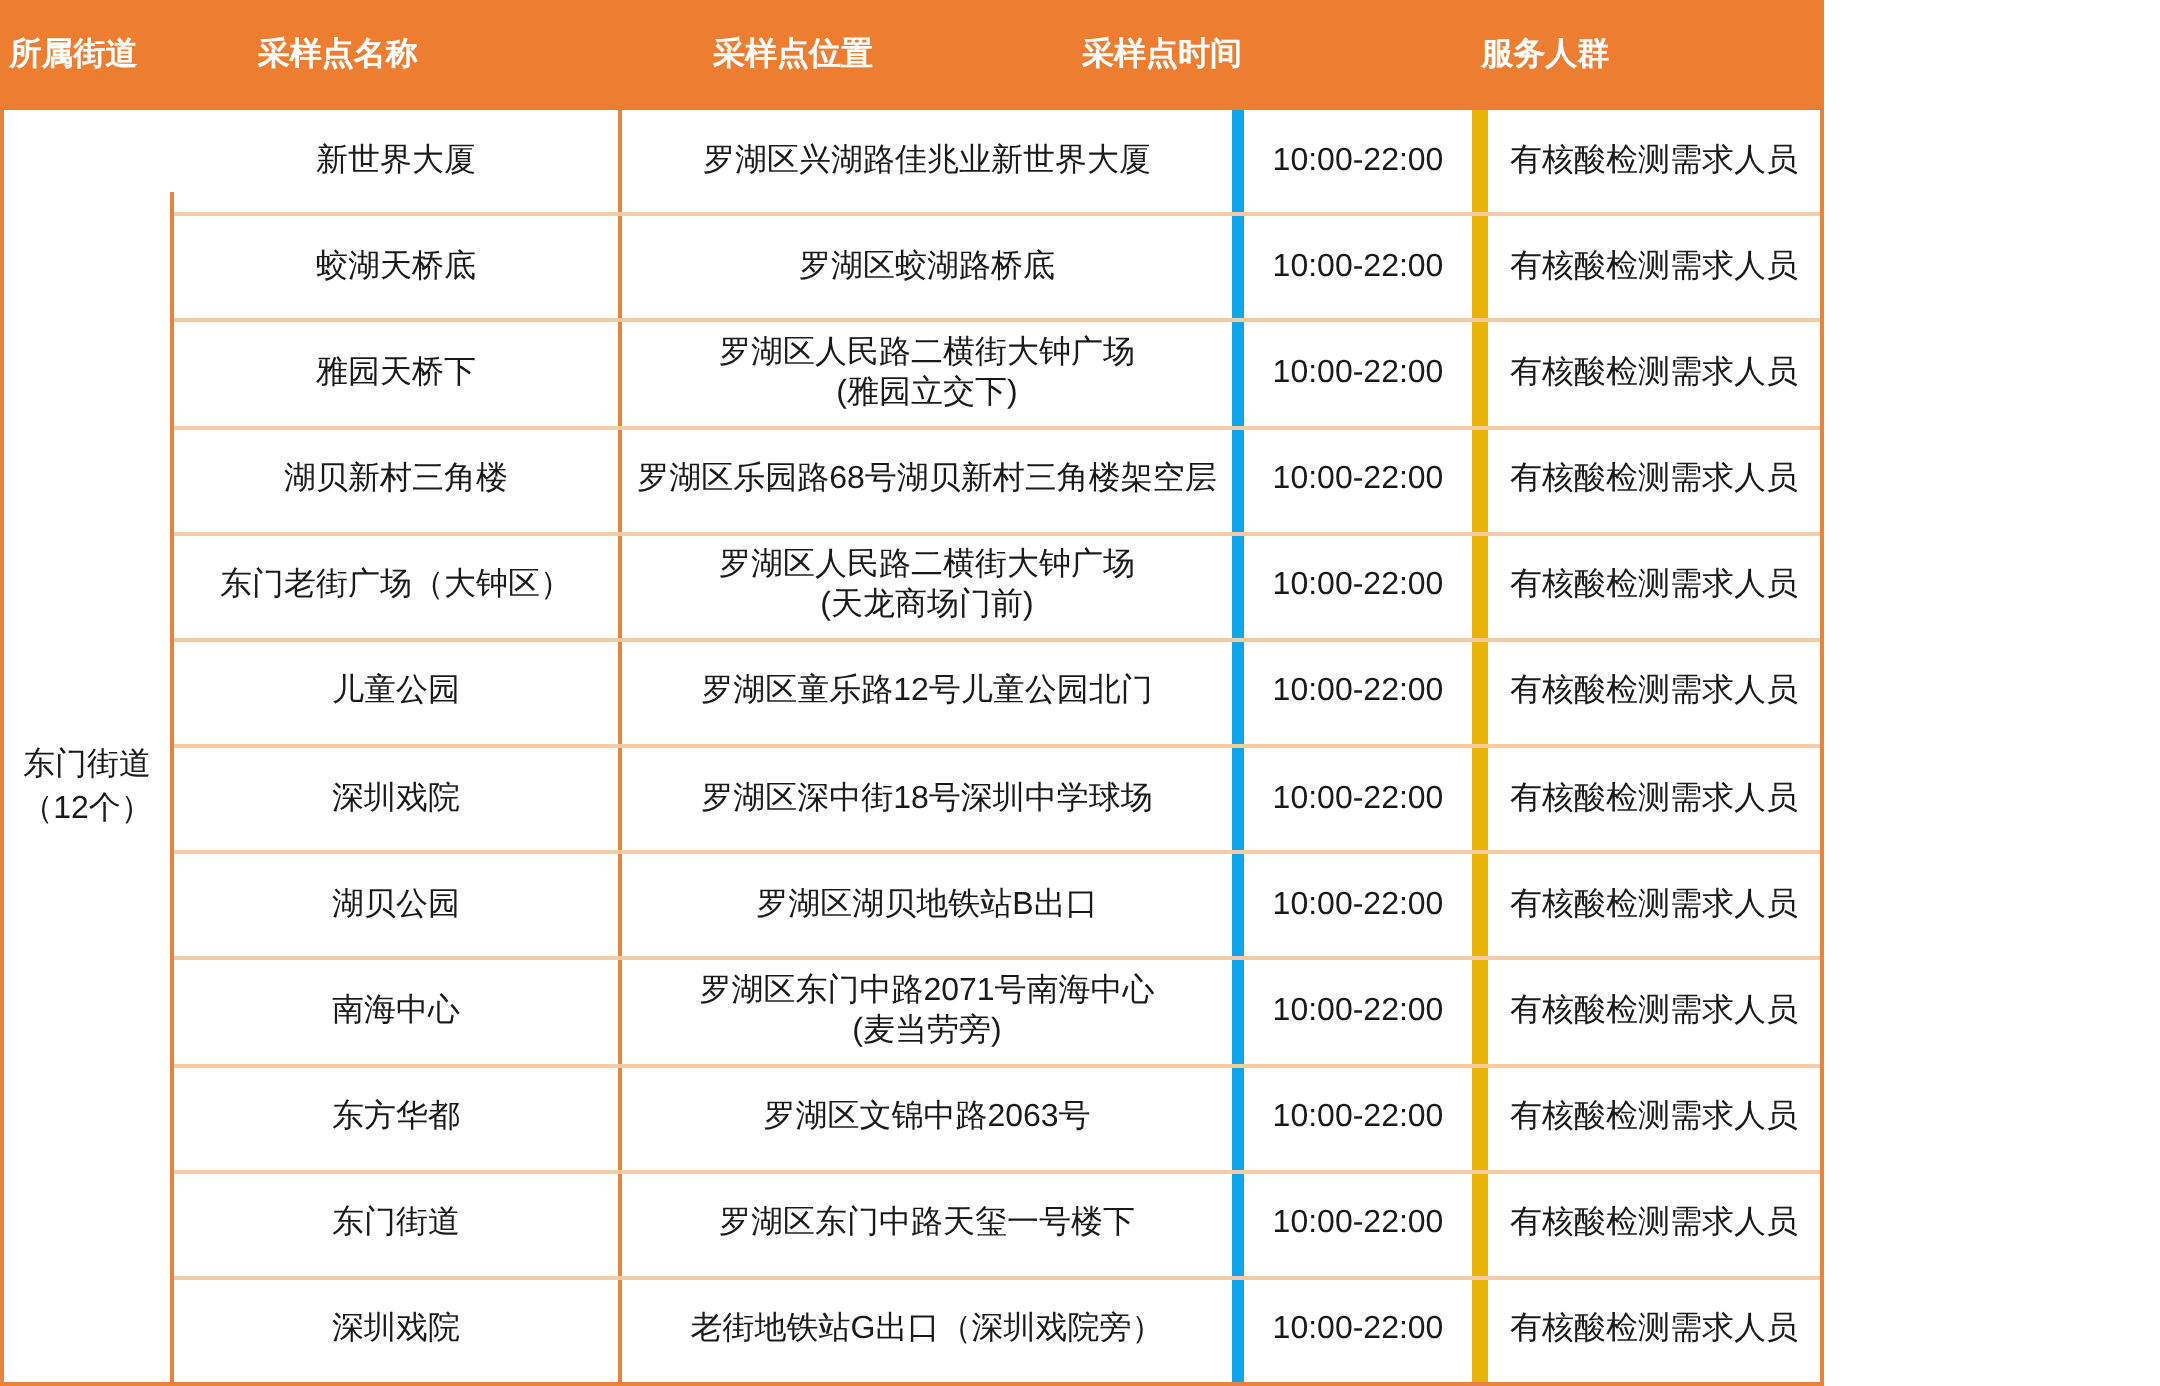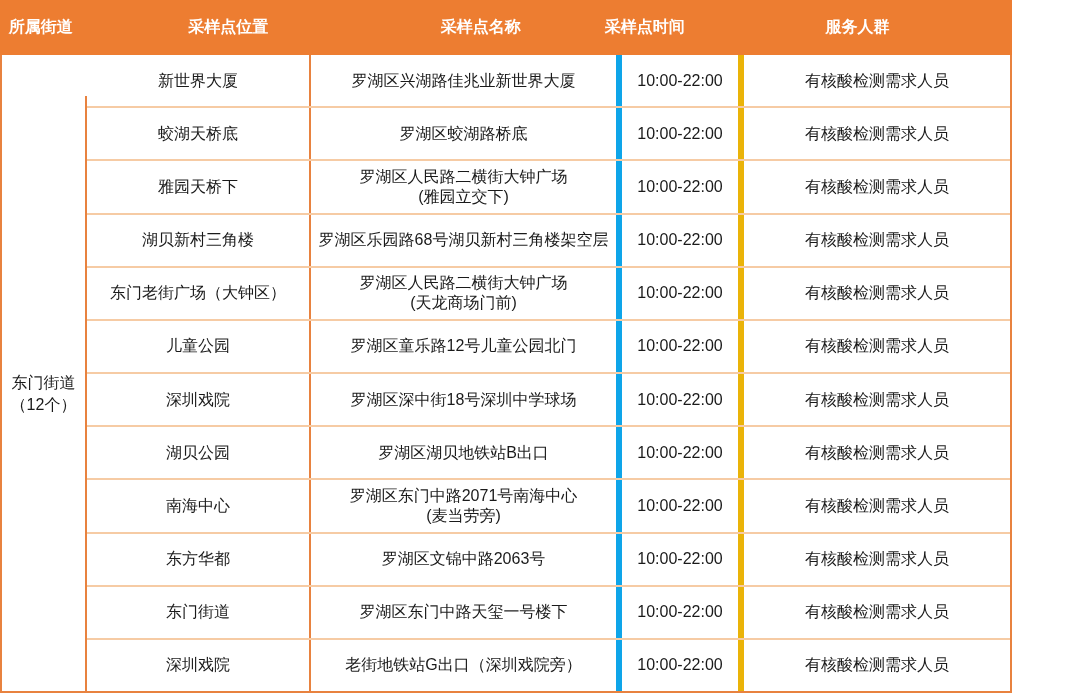--- a/index.html
+++ b/index.html
@@ -3,21 +3,21 @@
 <meta charset="utf-8">
 <style>
   * { margin: 0; padding: 0; box-sizing: border-box; }
   html, body { background: #ffffff; }
   body {
     font-family: "Liberation Sans", "DejaVu Sans", sans-serif;
     width: 1080px;
   }
   .screen {
     position: relative;
-    width: 1012px;
+    width: 912px;
     height: 693px;
     background: #ffffff;
     overflow: hidden;
   }
   
   .header-row {
     display: flex;
     height: 55px;
     background: #ED7D31;
     color: #ffffff;
@@ -71,32 +71,32 @@
   .cell {
     display: flex;
     flex-direction: column;
     justify-content: center;
     text-align: center;
     line-height: 20px;
     padding: 2px 4px;
   }
   .c-name     { width: 224px; border-right: 2px solid #E8823F; }
   .c-location { width: 311px; border-right: 6px solid #0ea5e9; }
-  .c-time     { width: 122px; border-right: 6px solid #eab308; }
+  .c-time     { width: 122px; border-right: 8px solid #eab308; }
   .c-service  { flex: 1; }
 </style>
 </head>
 <body>
 
 <div class="screen">
 
   <div class="header-row">
     <div class="header-cell hc-street">所属街道</div>
+    <div class="header-cell hc-name">采样点名称</div>
     <div class="header-cell hc-location">采样点位置</div>
-    <div class="header-cell hc-name">采样点名称</div>
     <div class="header-cell hc-time">采样点时间</div>
     <div class="header-cell hc-service">服务人群</div>
   </div>
 
   <div class="body-wrap">
     <div class="street-cell">
       <div>东门街道</div>
       <div>（12个）</div>
     </div>
     <div class="rows-container">

